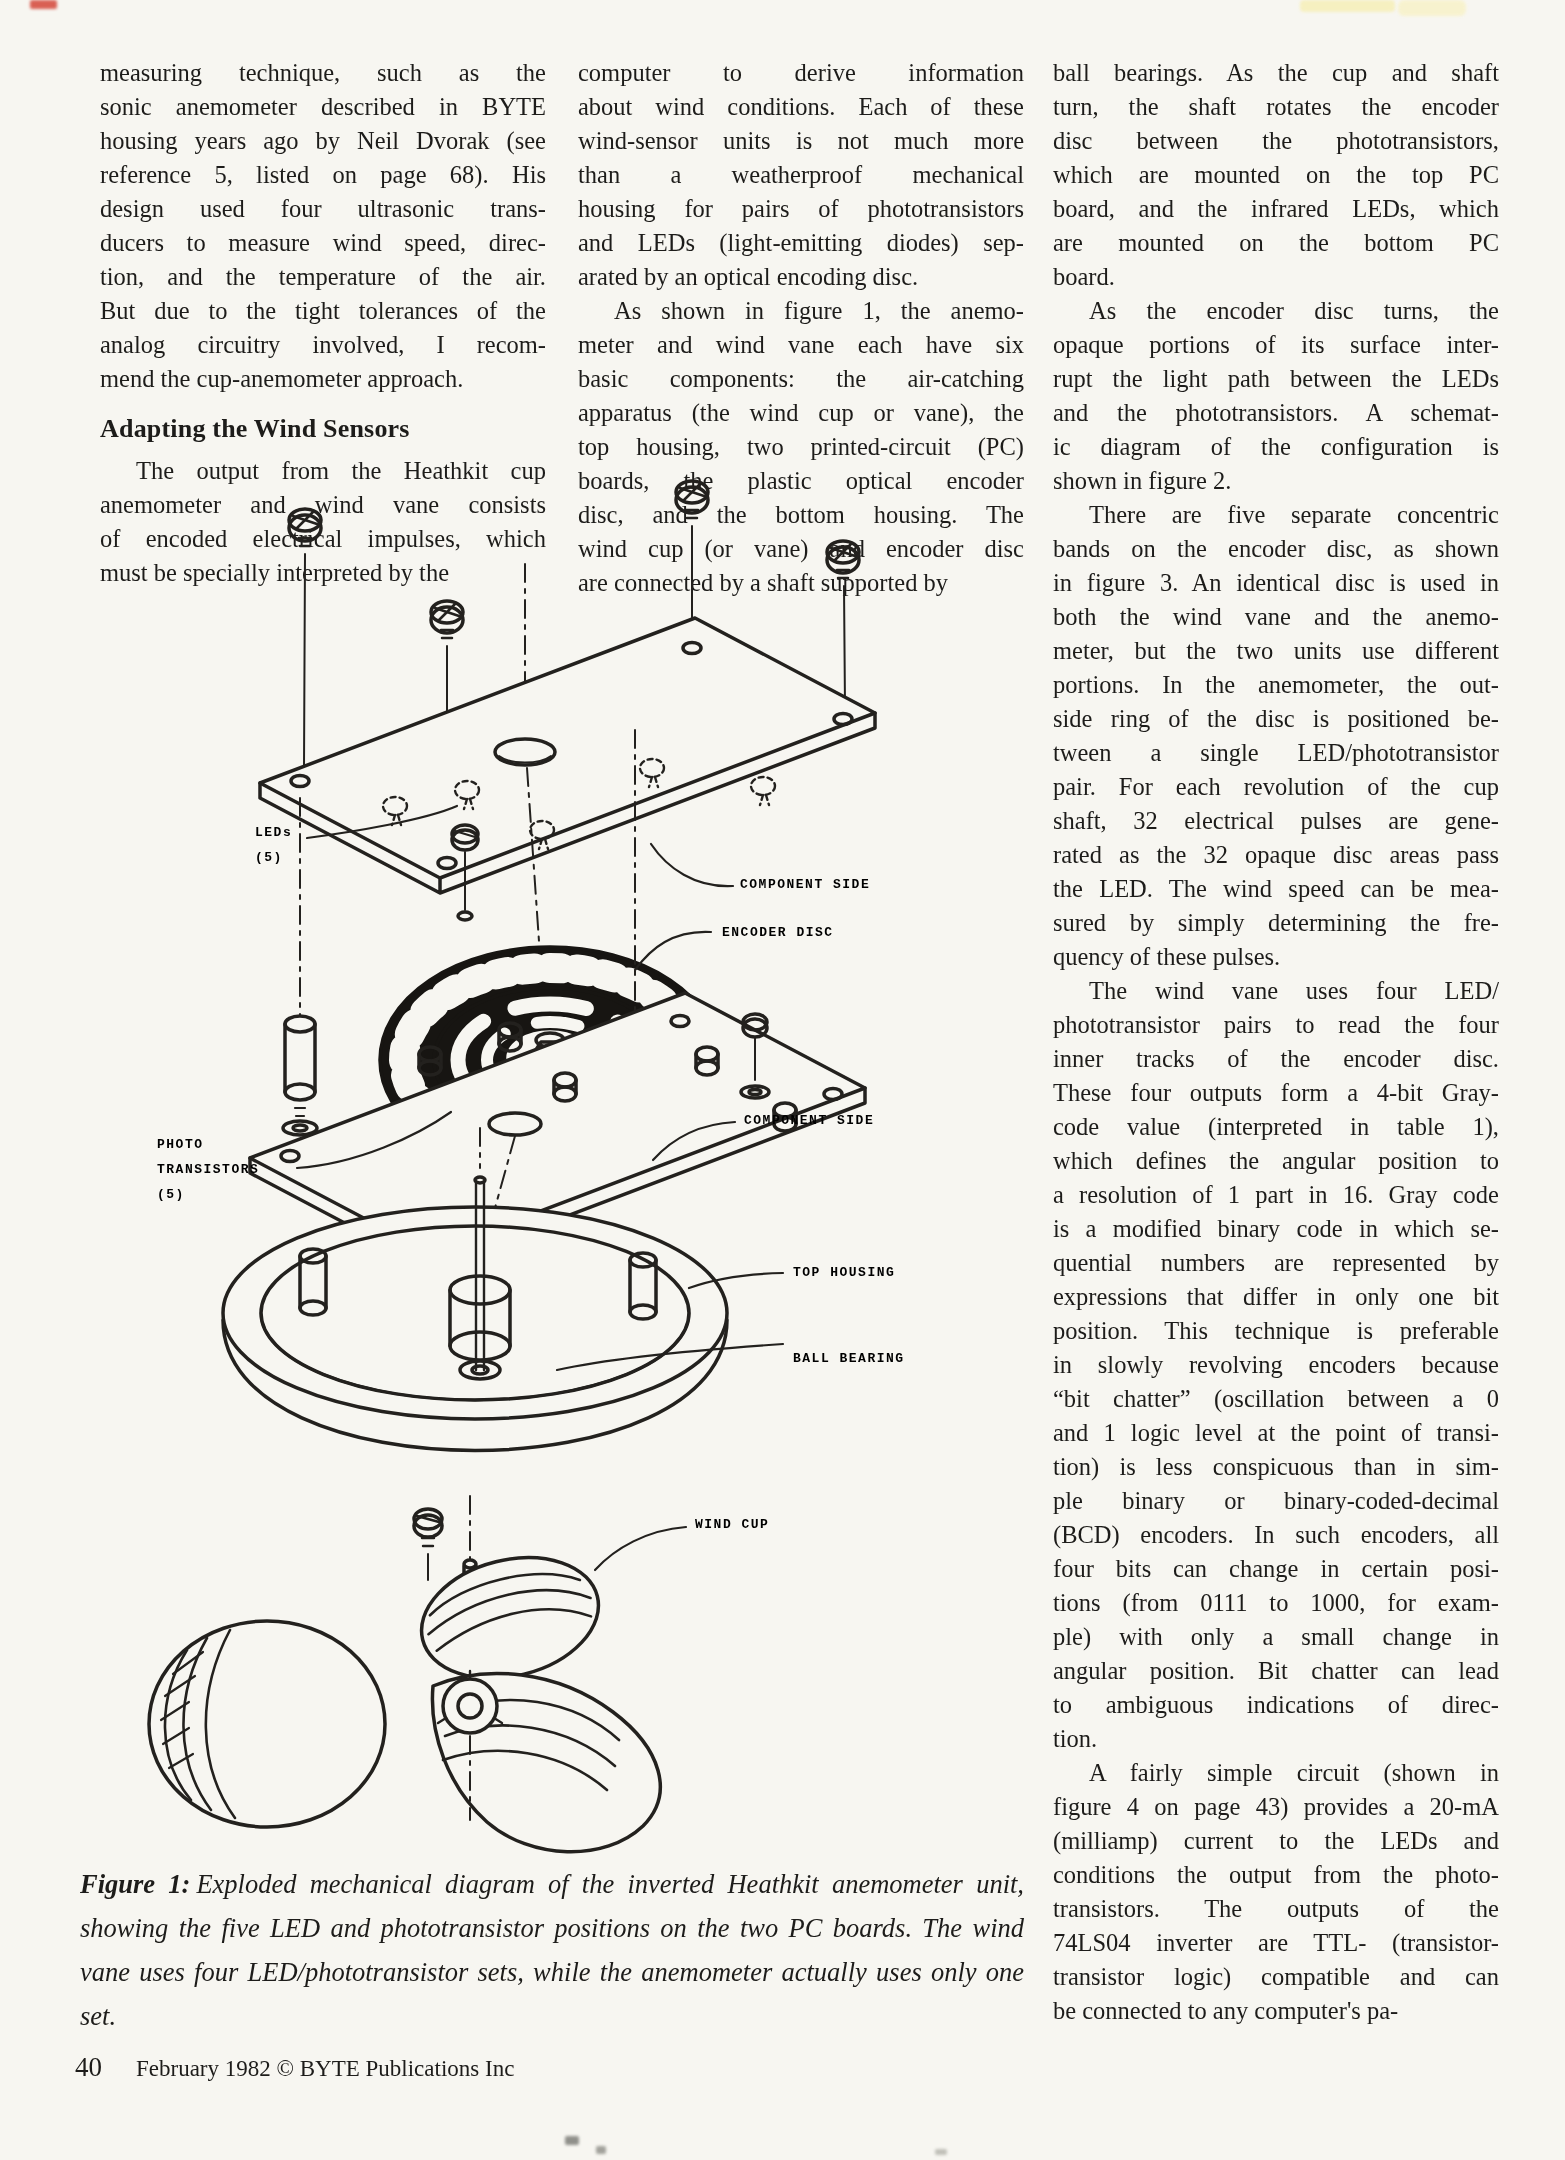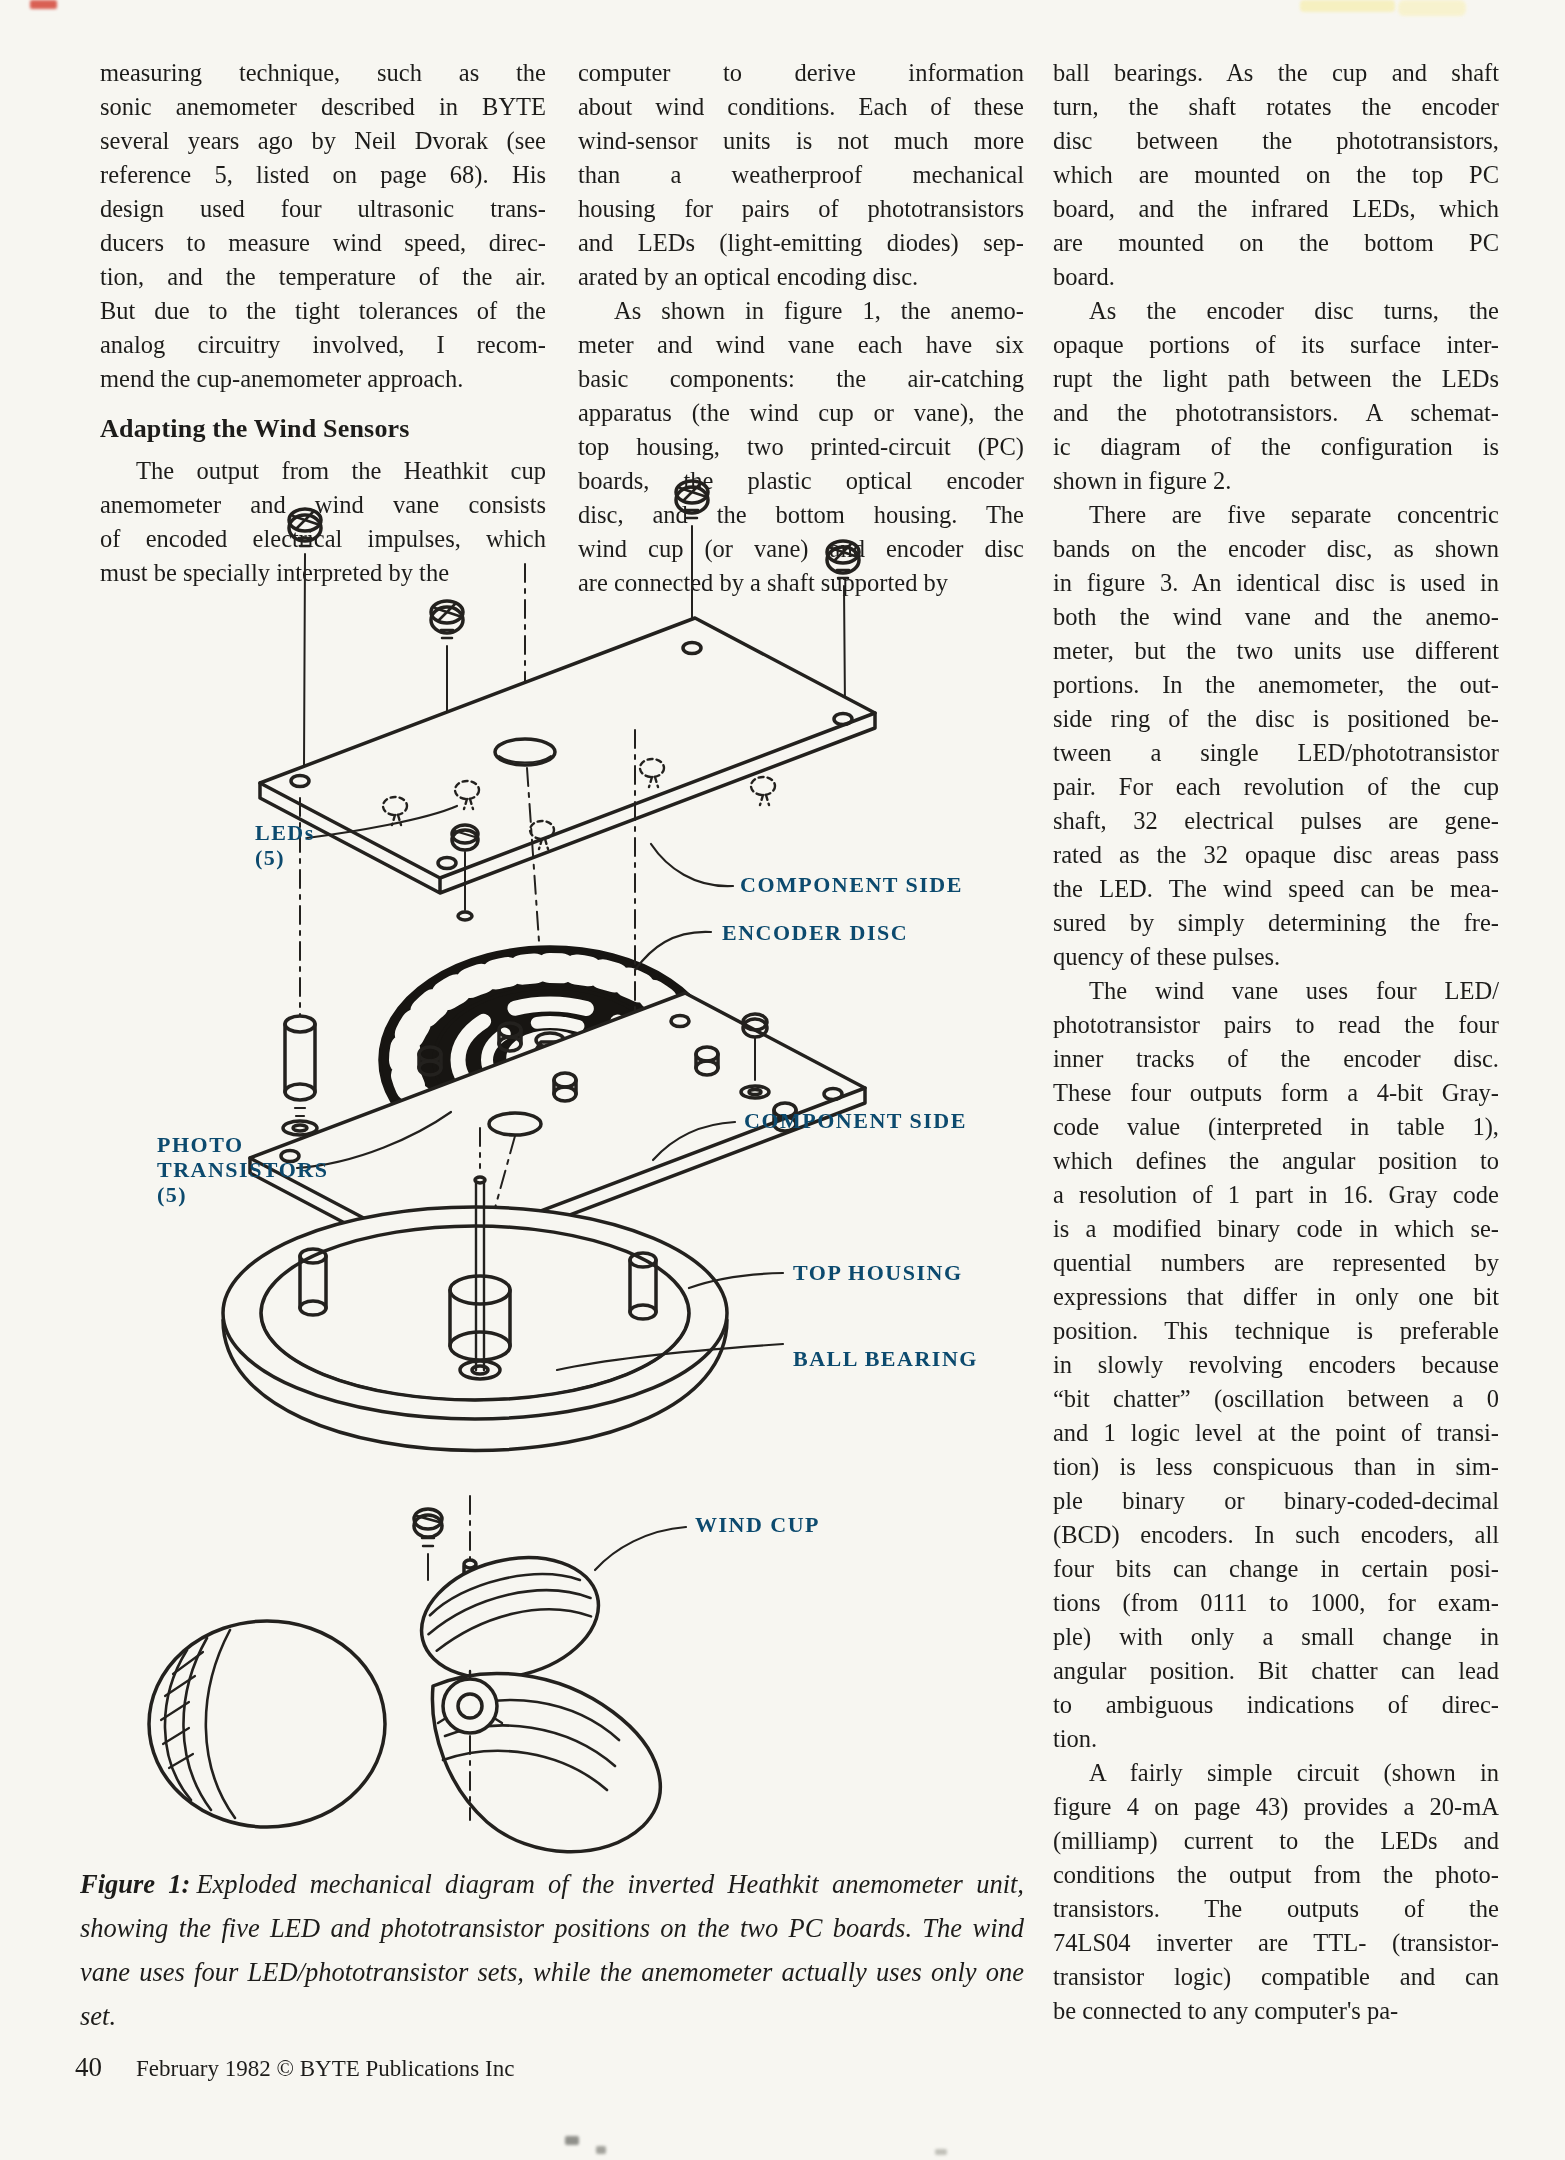--- a/index.html
+++ b/index.html
@@ -13,22 +13,22 @@
   .col .line{text-align:justify;text-align-last:justify;min-height:34px;}
   .col .line.last{text-align-last:left;}
   .col .line.indent{text-indent:36px;}
   .col .heading{font-weight:bold;font-size:26px;margin:16px 0 8px 0;letter-spacing:.2px;}
   #col1{left:100px;}
   #col2{left:578px;}
   #col3{left:1053px;}
 
   
   .fig-label{
-    position:absolute;font-family:Liberation Serif, serif;font-weight:bold;
-    font-size:22px;line-height:25px;letter-spacing:1.5px;color:#0c4a6e;white-space:nowrap;
+    position:absolute;font-family:Liberation Mono, monospace;font-weight:bold;
+    font-size:13px;line-height:25px;letter-spacing:1.5px;color:#000000;white-space:nowrap;
   }
 
   
   #caption{
     position:absolute;left:80px;top:1862px;width:944px;
     font-size:26.5px;line-height:44px;font-style:italic;
     text-align:justify;
   }
   #caption .cap-label{font-weight:bold;margin-right:6px;}
 
@@ -54,21 +54,21 @@
 <div class="art" id="art-yellow1"></div>
 <div class="art" id="art-yellow2"></div>
 <div class="art" id="art-b1"></div>
 <div class="art" id="art-b2"></div>
 <div class="art" id="art-b3"></div>
 
 <div class="col" id="col1">
     <div class="para">
       <div class="line">measuring technique, such as the</div>
       <div class="line">sonic anemometer described in BYTE</div>
-      <div class="line">several years ago by Neil Dvorak (see</div>
+      <div class="line">housing years ago by Neil Dvorak (see</div>
       <div class="line">reference 5, listed on page 68). His</div>
       <div class="line">design used four ultrasonic trans-</div>
       <div class="line">ducers to measure wind speed, direc-</div>
       <div class="line">tion, and the temperature of the air.</div>
       <div class="line">But due to the tight tolerances of the</div>
       <div class="line">analog circuitry involved, I recom-</div>
       <div class="line last">mend the cup-anemometer approach.</div>
     </div>
     <div class="heading">Adapting the Wind Sensors</div>
     <div class="para">

